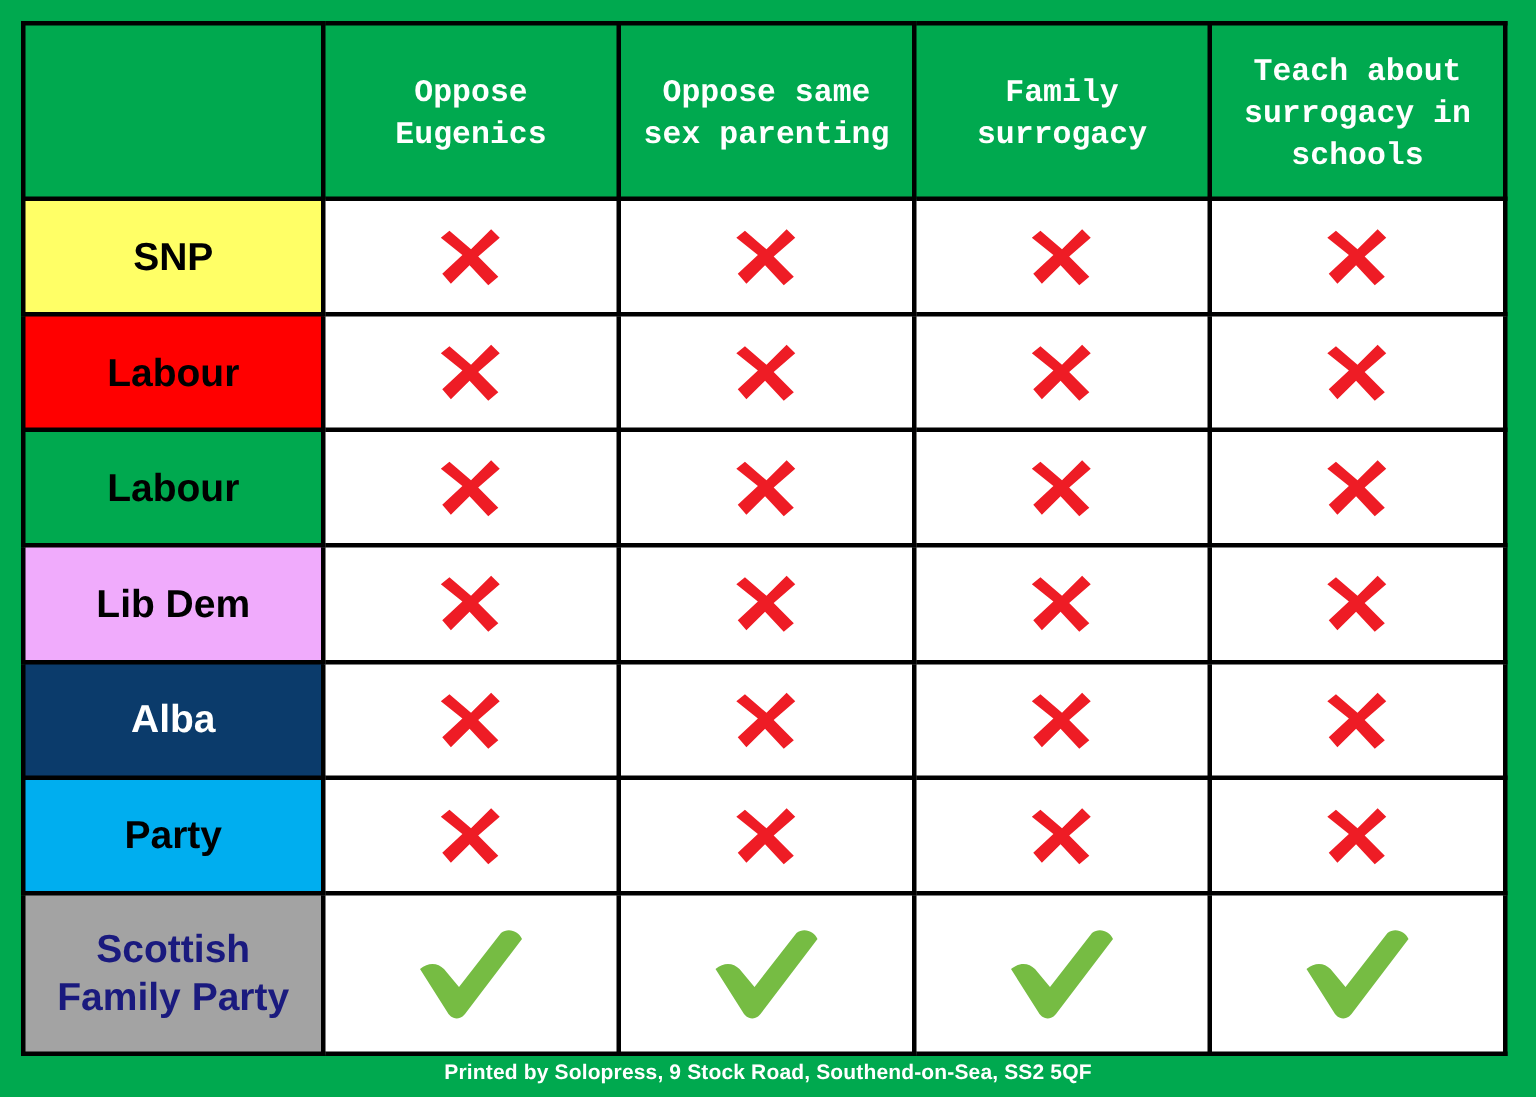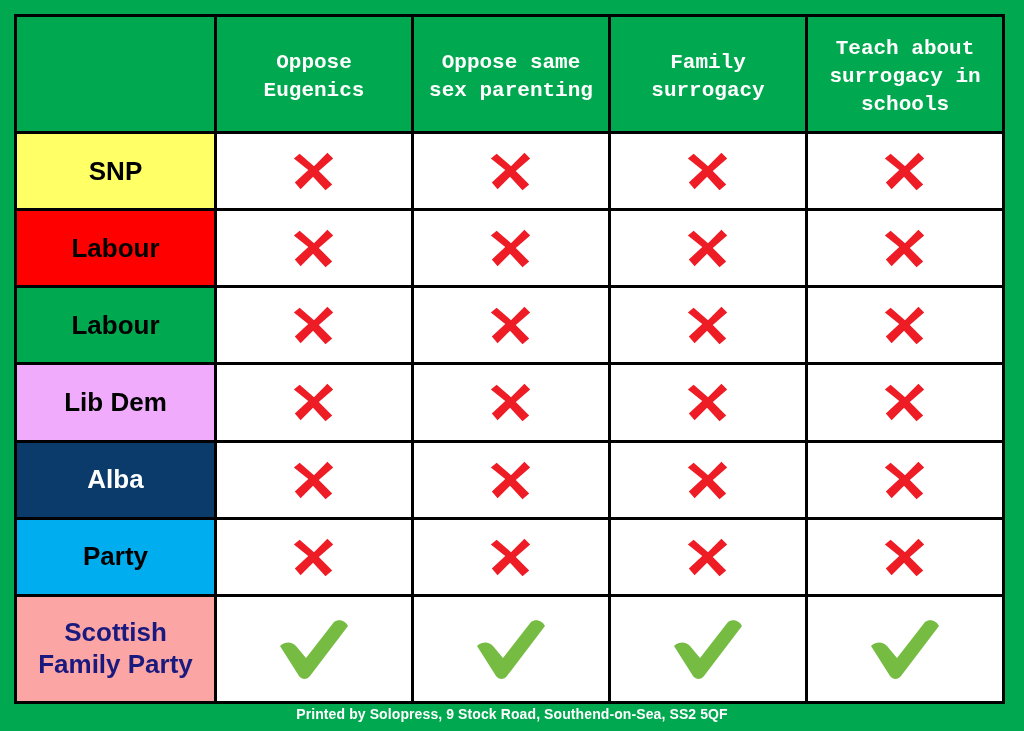--- a/index.html
+++ b/index.html
@@ -315,21 +315,21 @@
           </td>
           <td class="mark-cell">
             <div class="glyph-wrap">
               <svg class="glyph-cross" viewBox="0 0 48 48" aria-hidden="true">
                 <path d="M9 6 L24 19 L38 5 L44 11 L29 24 L43 38 L36 44 L23 30 L10 43 L4 36 L18 23 L3 11 Z" fill="#EE1C25"></path>
               </svg>
             </div>
           </td>
         </tr>
         <tr class="party-row tall">
-          <td class="party-name two-line" style="background: #fca5a5; color: rgb(26, 26, 126);">Scottish Family Party</td>
+          <td class="party-name two-line" style="background: #a3a3a3; color: rgb(26, 26, 126);">Scottish Family Party</td>
           <td class="mark-cell">
             <div class="glyph-wrap">
               <svg class="glyph-check" viewBox="0 0 76 62" aria-hidden="true">
                 <path d="M4 28 C10 23 16 24 20 28 L30 40 L58 4 C63 0 70 3 72 8 L34 58 C31 62 26 62 23 58 Z" fill="#76BC43"></path>
               </svg>
             </div>
           </td>
           <td class="mark-cell">
             <div class="glyph-wrap">
               <svg class="glyph-check" viewBox="0 0 76 62" aria-hidden="true">

